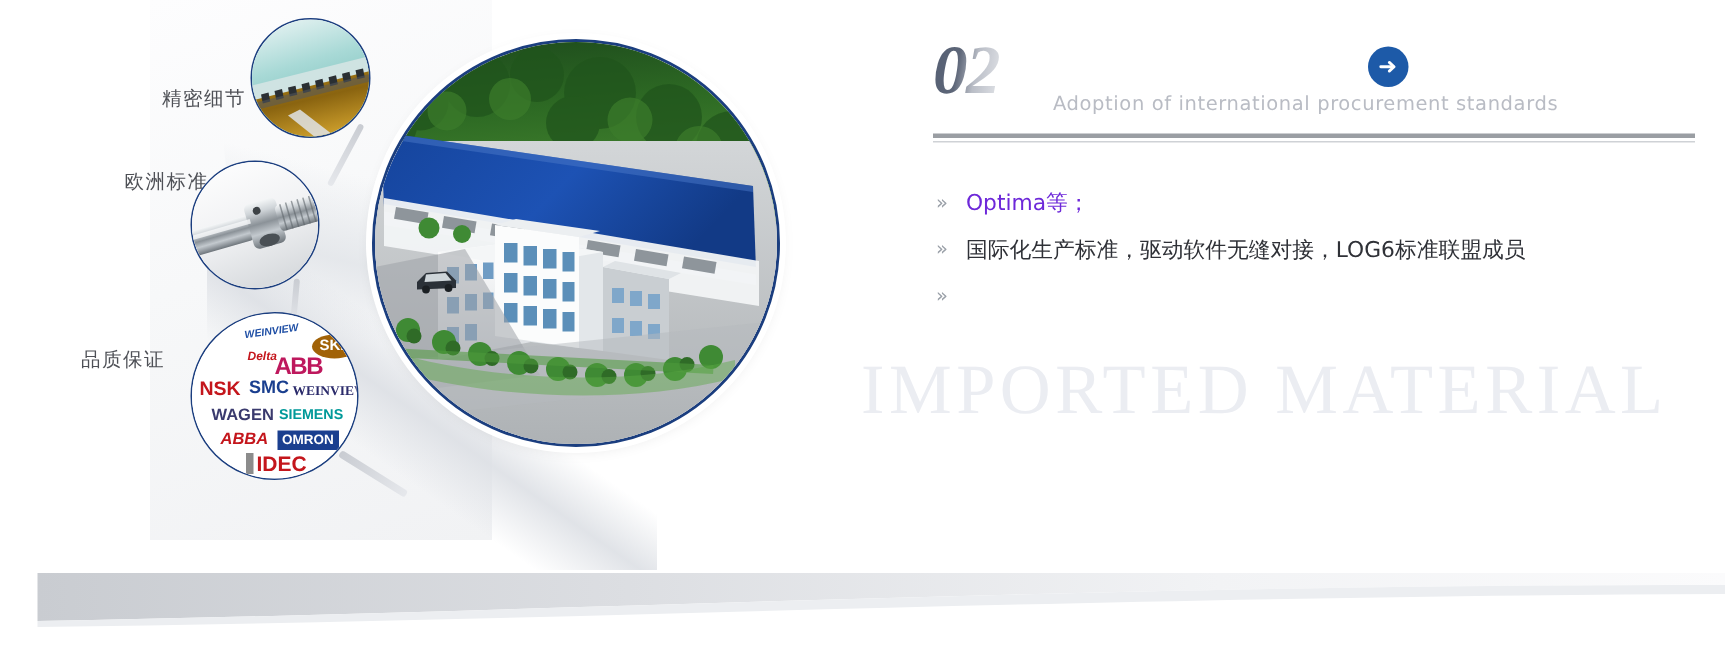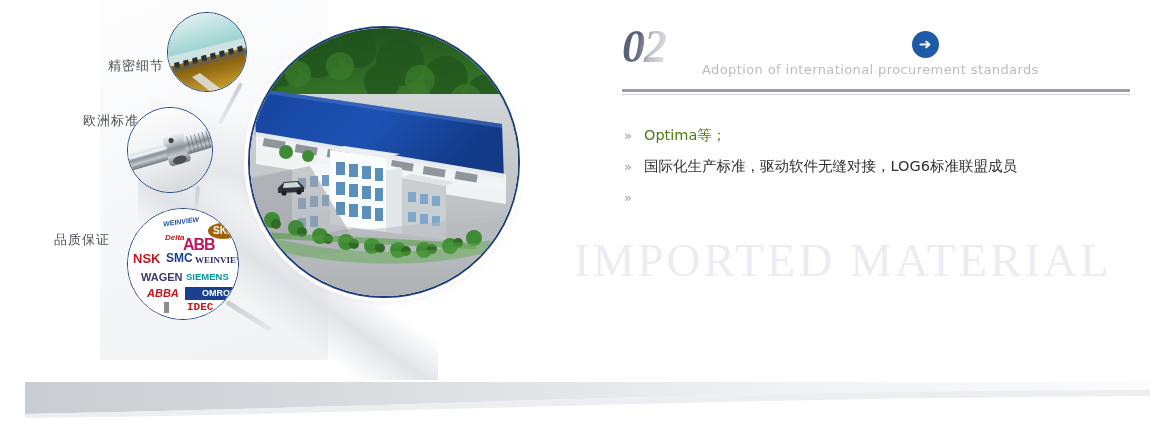--- a/index.html
+++ b/index.html
@@ -182,21 +182,21 @@
     font-family: "DejaVu Sans", "Liberation Sans", sans-serif;
     white-space: nowrap;
   }
   .bullet .mark {
     color: #9aa0a8;
     font-size: 13px;
     width: 20px;
     flex: none;
     padding-left: 2px;
   }
-  .bullet .accent { color: #4d7c0f; }
+  .bullet .accent { color: #6d28d9; }
 
   .watermark {
     position: absolute;
     left: -48px;
     top: 233px;
     font-size: 47px;
     letter-spacing: 3px;
     color: #ebedf2;
     font-family: "Liberation Serif", "DejaVu Serif", serif;
     white-space: nowrap;
@@ -308,22 +308,22 @@
       <div class="logo" style="left:35px; top:9px; font-size:7px; color:#1f4fa5; transform:rotate(-8deg); font-style:italic;">WEINVIEW</div>
       <div class="logo" style="left:80px; top:14px; font-size:10px; color:#ffffff; background:#a16207; border-radius:50%; padding:3px 5px;">SKF</div>
       <div class="logo" style="left:14px; top:25px; font-size:8px; color:#c4161c; font-style:italic;padding-left:23px;">Delta</div>
       <div class="logo" style="left:55px; top:28px; font-size:16px; color:#be185d; letter-spacing:-1px;">ABB</div>
       <div class="logo" style="left:5px; top:43px; font-size:13px; color:#c4161c;">NSK</div>
       <div class="logo" style="left:38px; top:43px; font-size:12px; color:#1a3f8f;">SMC</div>
       <div class="logo" style="left:67px; top:47px; font-size:9px; color:#2b2b6b; font-family:'Liberation Serif',serif;">WEINVIEW</div>
       <div class="logo" style="left:13px; top:63px; font-size:11px; color:#3a3a6e;">WAGEN</div>
       <div class="logo" style="left:58px; top:63px; font-size:9.5px; color:#009999;">SIEMENS</div>
       <div class="logo" style="left:19px; top:79px; font-size:11px; color:#c4161c; font-style:italic;">ABBA</div>
-      <div class="logo" style="left:57px; top:78px; font-size:9px; color:#ffffff; background:#1a3f8f; padding:2px 17px;">OMRON</div>
-      <div class="logo" style="left:36px; top:93px; font-size:11px; color:#c4161c; border-left:5px solid #8c8c8c; padding-left:18px;font-family:Liberation Mono, monospace;">IDEC</div>
+      <div class="logo" style="left:57px; top:78px; font-size:9px; color:#ffffff; background:#1a3f8f; padding:2px 3px;">OMRON</div>
+      <div class="logo" style="left:36px; top:93px; font-size:14px; color:#c4161c; border-left:5px solid #8c8c8c; padding-left:2px;">IDEC</div>
     </div>
   </div>
 
   <div class="bubble bubble-main">
     <svg width="268" height="268" viewBox="0 0 268 268">
       <defs>
         <linearGradient id="hill" x1="0" y1="0" x2="0.2" y2="1">
           <stop offset="0%" stop-color="#1d4a1c"></stop>
           <stop offset="45%" stop-color="#2e6b24"></stop>
           <stop offset="100%" stop-color="#4b8c33"></stop>

